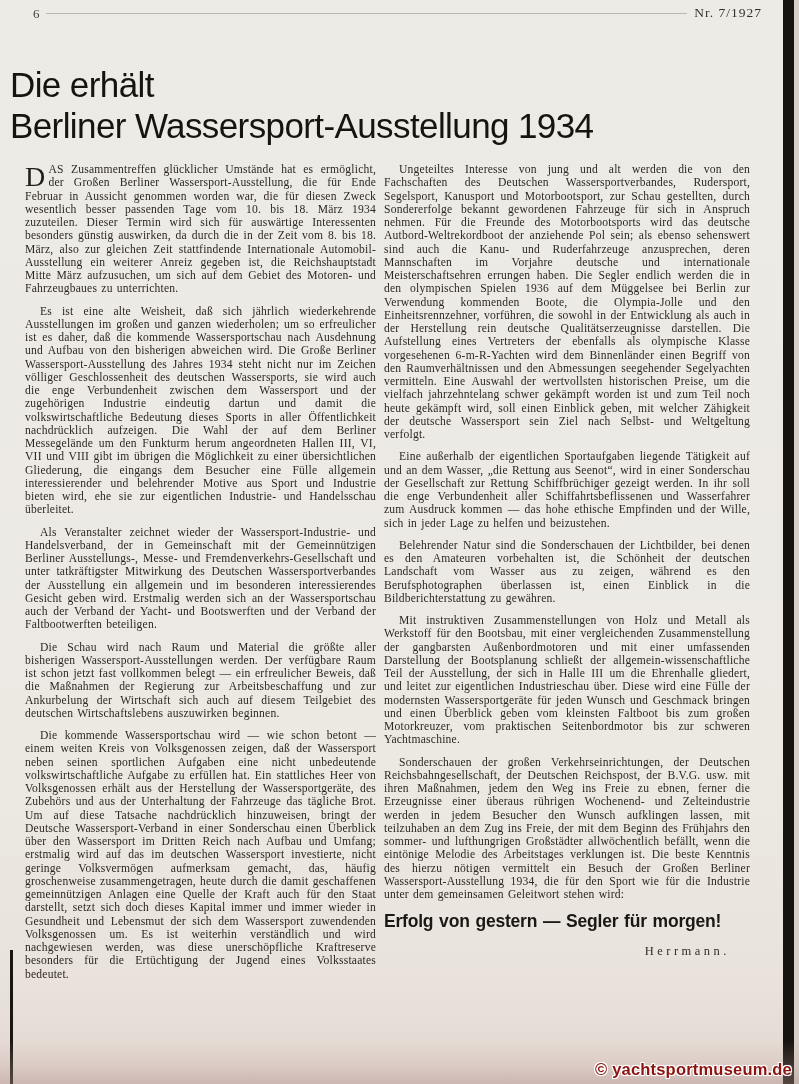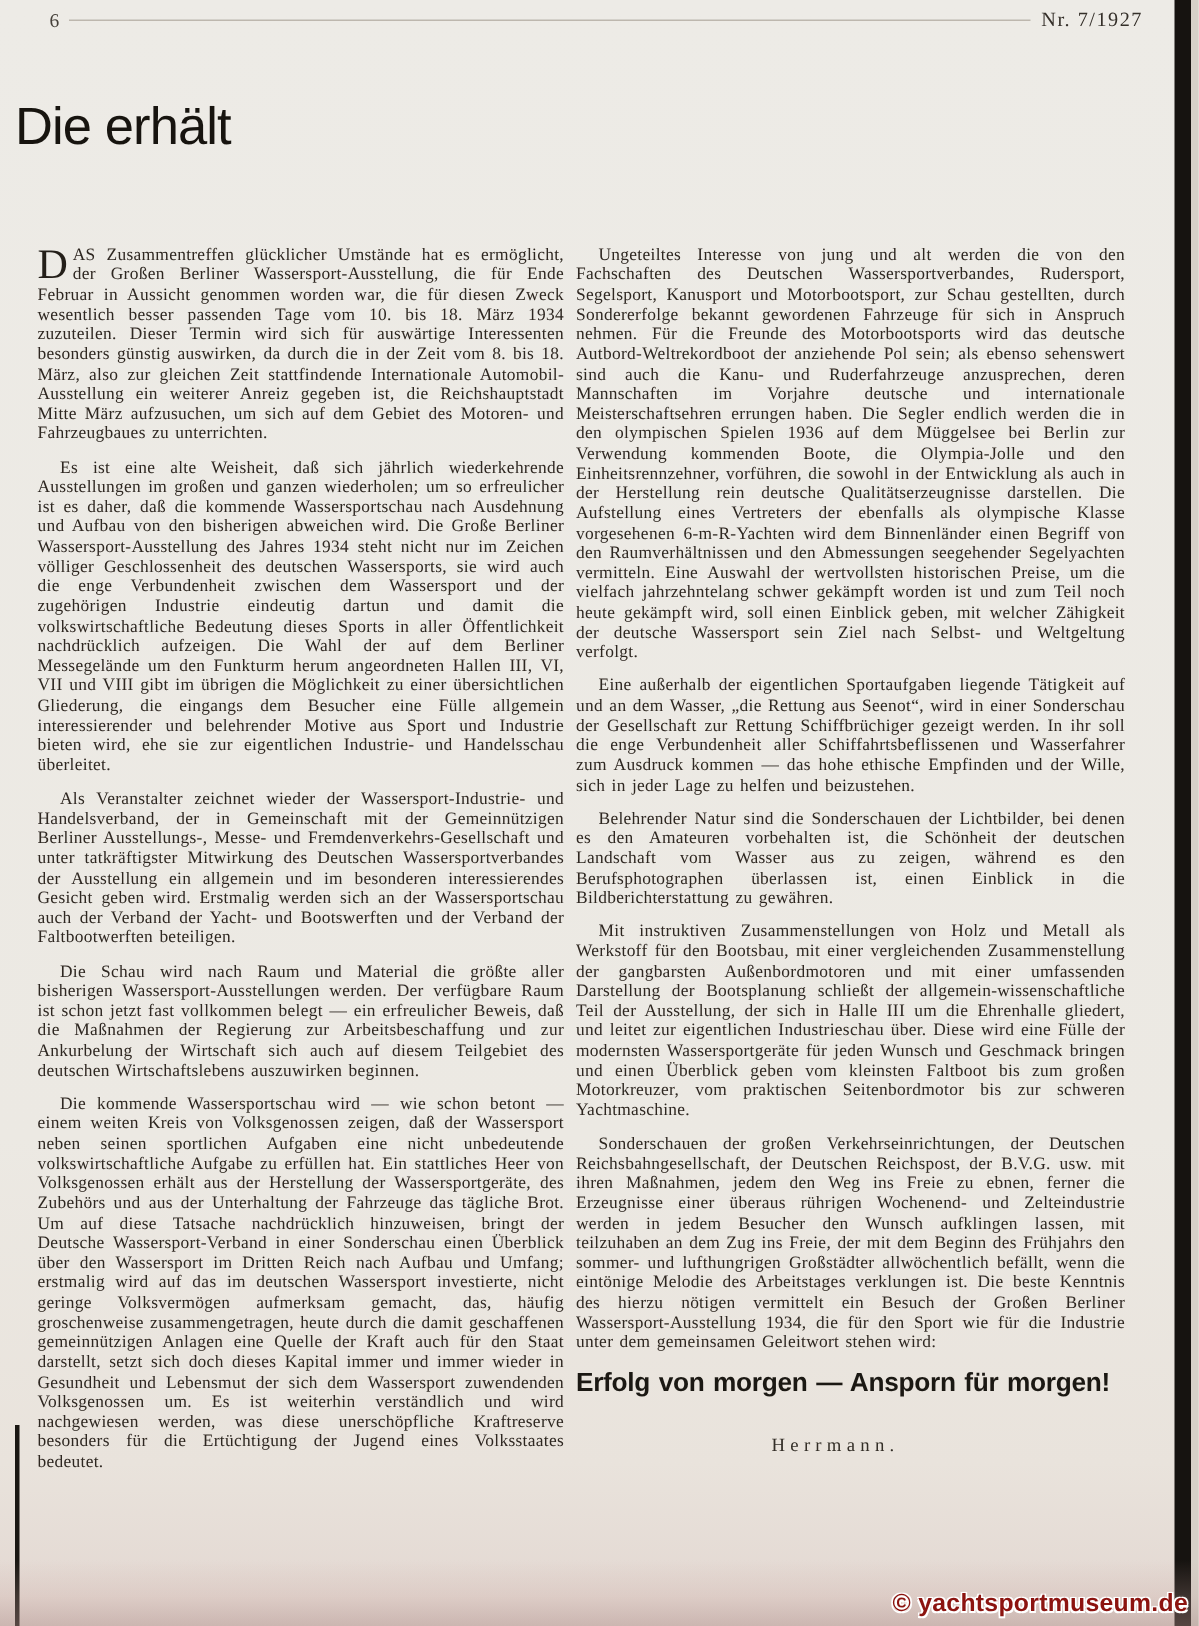--- a/index.html
+++ b/index.html
@@ -50,21 +50,21 @@
     padding:1px 3px 0 0;color:#241f19;
   }
   
   .slogan{
     margin-top:14px;
     font-family:"Liberation Sans", sans-serif;
     font-weight:bold;font-size:17.5px;letter-spacing:-.2px;
     color:#1b1813;white-space:nowrap;text-align:left;text-indent:0;
   }
   .signature{
-    margin-top:28px;text-align:center;padding-right:20px;
+    margin-top:16px;text-align:right;padding-right:20px;
     font-size:12.5px;letter-spacing:3.5px;color:#332e27;
   }
   
   .scan-bar-right{
     position:absolute;top:0;bottom:0;left:783px;width:11px;
     background:#161310;
   }
   .scan-edge-outer{
     position:absolute;top:0;bottom:0;left:794px;right:0;
     background:#d6d0c8;
@@ -92,37 +92,38 @@
 <body>
 
 <div class="page">
 
   <div class="page-number">6</div>
   <div class="header-rule"></div>
   <div class="issue-number">Nr. 7/1927</div>
 
   <h1 class="title">
     <span class="title-line">Die erhält</span>
+    <span class="title-line">Berliner Wassersport-Ausstellung 1934</span>
   </h1>
 
   <div class="col col-left">
     <p class="lead"><span class="dropcap">D</span><span>AS Zusammentreffen glücklicher Umstände hat es ermöglicht, der Großen Berliner Wassersport-Ausstellung, die für Ende Februar in Aussicht genommen worden war, die für diesen Zweck wesentlich besser passenden Tage vom 10. bis 18. März 1934 zuzuteilen. Dieser Termin wird sich für auswärtige Interessenten besonders günstig auswirken, da durch die in der Zeit vom 8. bis 18. März, also zur gleichen Zeit stattfindende Internationale Automobil-Ausstellung ein weiterer Anreiz gegeben ist, die Reichshauptstadt Mitte März aufzusuchen, um sich auf dem Gebiet des Motoren- und Fahrzeugbaues zu unterrichten.</span></p>
     <p>Es ist eine alte Weisheit, daß sich jährlich wiederkehrende Ausstellungen im großen und ganzen wiederholen; um so erfreulicher ist es daher, daß die kommende Wassersportschau nach Ausdehnung und Aufbau von den bisherigen abweichen wird. Die Große Berliner Wassersport-Ausstellung des Jahres 1934 steht nicht nur im Zeichen völliger Geschlossenheit des deutschen Wassersports, sie wird auch die enge Verbundenheit zwischen dem Wassersport und der zugehörigen Industrie eindeutig dartun und damit die volkswirtschaftliche Bedeutung dieses Sports in aller Öffentlichkeit nachdrücklich aufzeigen. Die Wahl der auf dem Berliner Messegelände um den Funkturm herum angeordneten Hallen III, VI, VII und VIII gibt im übrigen die Möglichkeit zu einer übersichtlichen Gliederung, die eingangs dem Besucher eine Fülle allgemein interessierender und belehrender Motive aus Sport und Industrie bieten wird, ehe sie zur eigentlichen Industrie- und Handelsschau überleitet.</p>
     <p>Als Veranstalter zeichnet wieder der Wassersport-Industrie- und Handelsverband, der in Gemeinschaft mit der Gemeinnützigen Berliner Ausstellungs-, Messe- und Fremdenverkehrs-Gesellschaft und unter tatkräftigster Mitwirkung des Deutschen Wassersportverbandes der Ausstellung ein allgemein und im besonderen interessierendes Gesicht geben wird. Erstmalig werden sich an der Wassersportschau auch der Verband der Yacht- und Bootswerften und der Verband der Faltbootwerften beteiligen.</p>
     <p>Die Schau wird nach Raum und Material die größte aller bisherigen Wassersport-Ausstellungen werden. Der verfügbare Raum ist schon jetzt fast vollkommen belegt — ein erfreulicher Beweis, daß die Maßnahmen der Regierung zur Arbeitsbeschaffung und zur Ankurbelung der Wirtschaft sich auch auf diesem Teilgebiet des deutschen Wirtschaftslebens auszuwirken beginnen.</p>
     <p>Die kommende Wassersportschau wird — wie schon betont — einem weiten Kreis von Volksgenossen zeigen, daß der Wassersport neben seinen sportlichen Aufgaben eine nicht unbedeutende volkswirtschaftliche Aufgabe zu erfüllen hat. Ein stattliches Heer von Volksgenossen erhält aus der Herstellung der Wassersportgeräte, des Zubehörs und aus der Unterhaltung der Fahrzeuge das tägliche Brot. Um auf diese Tatsache nachdrücklich hinzuweisen, bringt der Deutsche Wassersport-Verband in einer Sonderschau einen Überblick über den Wassersport im Dritten Reich nach Aufbau und Umfang; erstmalig wird auf das im deutschen Wassersport investierte, nicht geringe Volksvermögen aufmerksam gemacht, das, häufig groschenweise zusammengetragen, heute durch die damit geschaffenen gemeinnützigen Anlagen eine Quelle der Kraft auch für den Staat darstellt, setzt sich doch dieses Kapital immer und immer wieder in Gesundheit und Lebensmut der sich dem Wassersport zuwendenden Volksgenossen um. Es ist weiterhin verständlich und wird nachgewiesen werden, was diese unerschöpfliche Kraftreserve besonders für die Ertüchtigung der Jugend eines Volksstaates bedeutet.</p>
   </div>
 
   <div class="col col-right">
     <p>Ungeteiltes Interesse von jung und alt werden die von den Fachschaften des Deutschen Wassersportverbandes, Rudersport, Segelsport, Kanusport und Motorbootsport, zur Schau gestellten, durch Sondererfolge bekannt gewordenen Fahrzeuge für sich in Anspruch nehmen. Für die Freunde des Motorbootsports wird das deutsche Autbord-Weltrekordboot der anziehende Pol sein; als ebenso sehenswert sind auch die Kanu- und Ruderfahrzeuge anzusprechen, deren Mannschaften im Vorjahre deutsche und internationale Meisterschaftsehren errungen haben. Die Segler endlich werden die in den olympischen Spielen 1936 auf dem Müggelsee bei Berlin zur Verwendung kommenden Boote, die Olympia-Jolle und den Einheitsrennzehner, vorführen, die sowohl in der Entwicklung als auch in der Herstellung rein deutsche Qualitätserzeugnisse darstellen. Die Aufstellung eines Vertreters der ebenfalls als olympische Klasse vorgesehenen 6-m-R-Yachten wird dem Binnenländer einen Begriff von den Raumverhältnissen und den Abmessungen seegehender Segelyachten vermitteln. Eine Auswahl der wertvollsten historischen Preise, um die vielfach jahrzehntelang schwer gekämpft worden ist und zum Teil noch heute gekämpft wird, soll einen Einblick geben, mit welcher Zähigkeit der deutsche Wassersport sein Ziel nach Selbst- und Weltgeltung verfolgt.</p>
     <p>Eine außerhalb der eigentlichen Sportaufgaben liegende Tätigkeit auf und an dem Wasser, „die Rettung aus Seenot“, wird in einer Sonderschau der Gesellschaft zur Rettung Schiffbrüchiger gezeigt werden. In ihr soll die enge Verbundenheit aller Schiffahrtsbeflissenen und Wasserfahrer zum Ausdruck kommen — das hohe ethische Empfinden und der Wille, sich in jeder Lage zu helfen und beizustehen.</p>
     <p>Belehrender Natur sind die Sonderschauen der Lichtbilder, bei denen es den Amateuren vorbehalten ist, die Schönheit der deutschen Landschaft vom Wasser aus zu zeigen, während es den Berufsphotographen überlassen ist, einen Einblick in die Bildberichterstattung zu gewähren.</p>
     <p>Mit instruktiven Zusammenstellungen von Holz und Metall als Werkstoff für den Bootsbau, mit einer vergleichenden Zusammenstellung der gangbarsten Außenbordmotoren und mit einer umfassenden Darstellung der Bootsplanung schließt der allgemein-wissenschaftliche Teil der Ausstellung, der sich in Halle III um die Ehrenhalle gliedert, und leitet zur eigentlichen Industrieschau über. Diese wird eine Fülle der modernsten Wassersportgeräte für jeden Wunsch und Geschmack bringen und einen Überblick geben vom kleinsten Faltboot bis zum großen Motorkreuzer, vom praktischen Seitenbordmotor bis zur schweren Yachtmaschine.</p>
     <p>Sonderschauen der großen Verkehrseinrichtungen, der Deutschen Reichsbahngesellschaft, der Deutschen Reichspost, der B.V.G. usw. mit ihren Maßnahmen, jedem den Weg ins Freie zu ebnen, ferner die Erzeugnisse einer überaus rührigen Wochenend- und Zelteindustrie werden in jedem Besucher den Wunsch aufklingen lassen, mit teilzuhaben an dem Zug ins Freie, der mit dem Beginn des Frühjahrs den sommer- und lufthungrigen Großstädter allwöchentlich befällt, wenn die eintönige Melodie des Arbeitstages verklungen ist. Die beste Kenntnis des hierzu nötigen vermittelt ein Besuch der Großen Berliner Wassersport-Ausstellung 1934, die für den Sport wie für die Industrie unter dem gemeinsamen Geleitwort stehen wird:</p>
-    <div class="slogan">Erfolg von morgen — Ansporn für morgen!</div>
+    <div class="slogan">Erfolg von gestern — Segler für morgen!</div>
     <div class="signature">Herrmann.</div>
   </div>
 
   <div class="scan-bar-right"></div>
   <div class="scan-edge-outer"></div>
   <div class="scan-bar-left"></div>
   <div class="bottom-shade"></div>
 
   <div class="watermark">© yachtsportmuseum.de</div>
 

